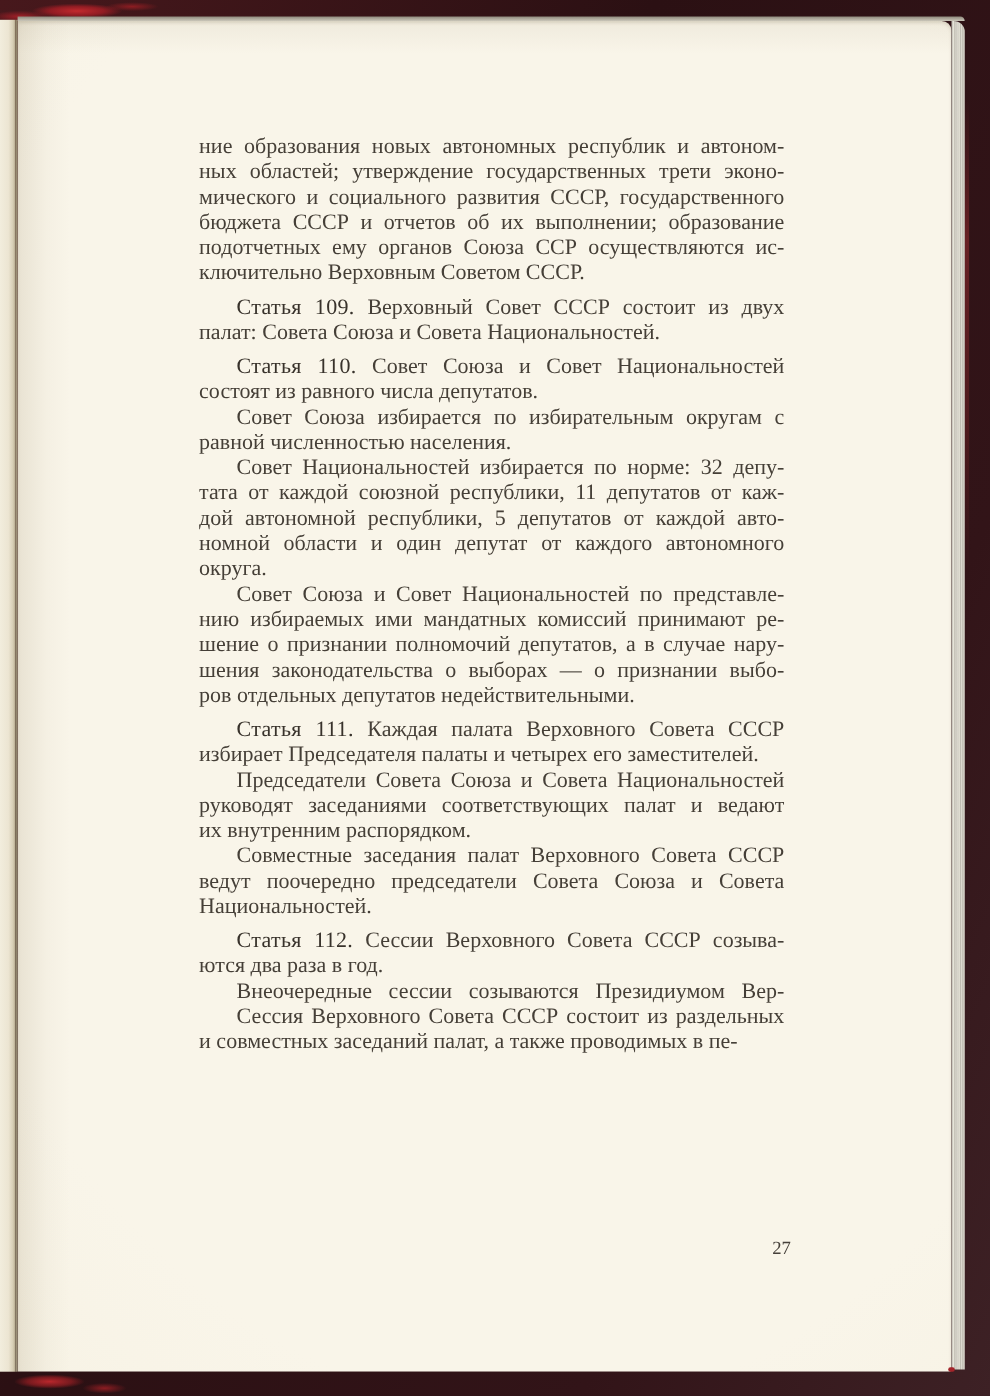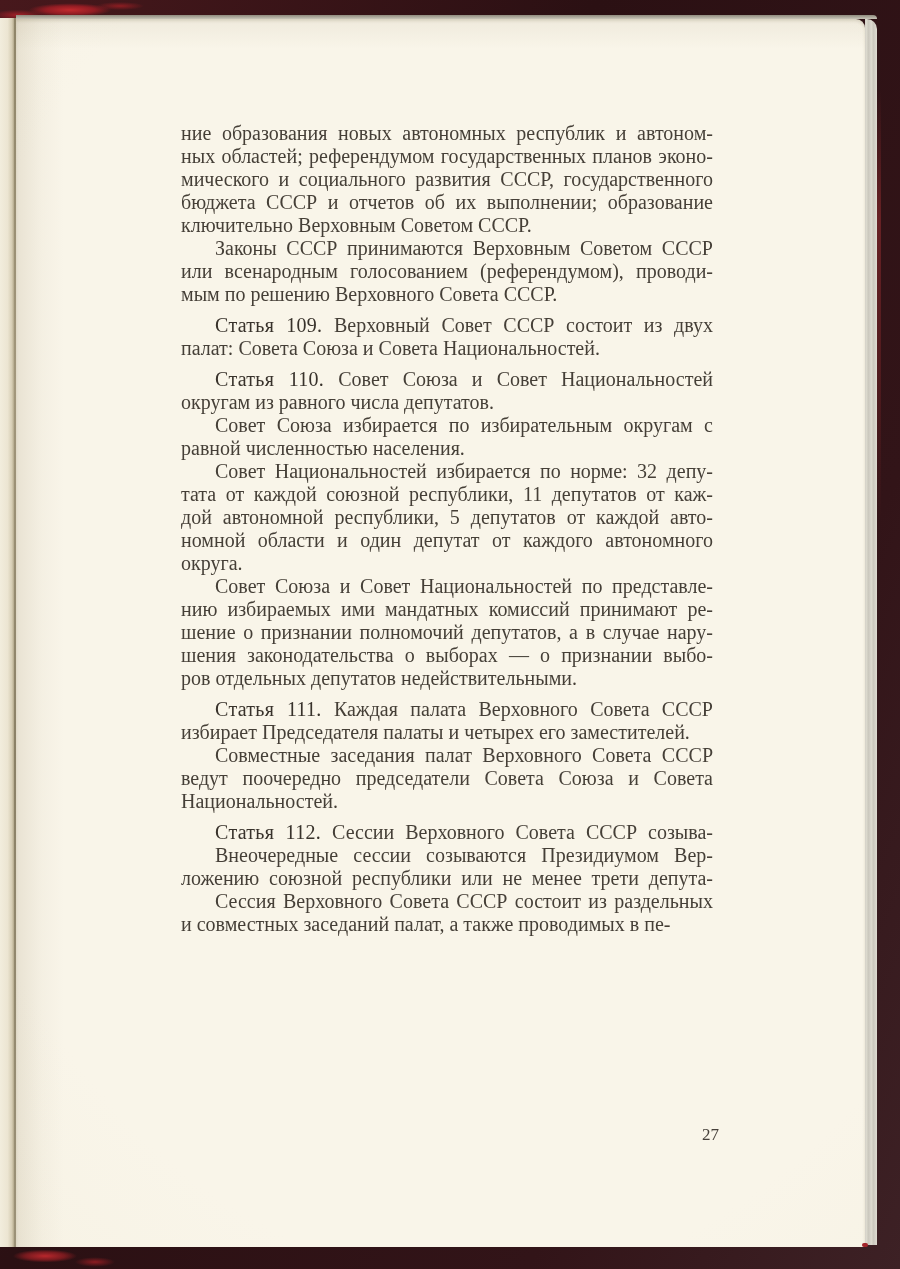--- a/index.html
+++ b/index.html
@@ -73,37 +73,33 @@
   <div class="cover-gleam-right"></div>
 
   <div class="facing-page"></div>
   <div class="gutter-line"></div>
   <div class="top-edge"></div>
 
   <div class="page">
     <div class="page-text">
         <div class="para">
           <div class="line">ние образования новых автономных республик и автоном-</div>
-          <div class="line">ных областей; референдумом государственных планов эконо-</div>
+          <div class="line">ных областей; утверждение государственных трети эконо-</div>
           <div class="line">мического и социального развития СССР, государственного</div>
           <div class="line">бюджета СССР и отчетов об их выполнении; образование</div>
+          <div class="line">подотчетных ему органов Союза ССР осуществляются ис-</div>
           <div class="line last">ключительно Верховным Советом СССР.</div>
-        </div>
-        <div class="para">
-          <div class="line indent">Законы СССР принимаются Верховным Советом СССР</div>
-          <div class="line">или всенародным голосованием (референдумом), проводи-</div>
-          <div class="line last">мым по решению Верховного Совета СССР.</div>
         </div>
         <div class="para section">
           <div class="line indent"><b>Статья 109.</b> Верховный Совет СССР состоит из двух</div>
           <div class="line last">палат: Совета Союза и Совета Национальностей.</div>
         </div>
         <div class="para section">
           <div class="line indent"><b>Статья 110.</b> Совет Союза и Совет Национальностей</div>
-          <div class="line last">округам из равного числа депутатов.</div>
+          <div class="line last">состоят из равного числа депутатов.</div>
         </div>
         <div class="para">
           <div class="line indent">Совет Союза избирается по избирательным округам с</div>
           <div class="line last">равной численностью населения.</div>
         </div>
         <div class="para">
           <div class="line indent">Совет Национальностей избирается по норме: 32 депу-</div>
           <div class="line">тата от каждой союзной республики, 11 депутатов от каж-</div>
           <div class="line">дой автономной республики, 5 депутатов от каждой авто-</div>
           <div class="line">номной области и один депутат от каждого автономного</div>
@@ -114,30 +110,35 @@
           <div class="line">нию избираемых ими мандатных комиссий принимают ре-</div>
           <div class="line">шение о признании полномочий депутатов, а в случае нару-</div>
           <div class="line">шения законодательства о выборах — о признании выбо-</div>
           <div class="line last">ров отдельных депутатов недействительными.</div>
         </div>
         <div class="para section">
           <div class="line indent"><b>Статья 111.</b> Каждая палата Верховного Совета СССР</div>
           <div class="line last">избирает Председателя палаты и четырех его заместителей.</div>
         </div>
         <div class="para">
+          <div class="line indent">Председатели Совета Союза и Совета Национальностей</div>
+          <div class="line">руководят заседаниями соответствующих палат и ведают</div>
+          <div class="line last">их внутренним распорядком.</div>
+        </div>
+        <div class="para">
           <div class="line indent">Совместные заседания палат Верховного Совета СССР</div>
           <div class="line">ведут поочередно председатели Совета Союза и Совета</div>
           <div class="line last">Национальностей.</div>
         </div>
         <div class="para section">
           <div class="line indent"><b>Статья 112.</b> Сессии Верховного Совета СССР созыва-</div>
+          <div class="line last">ются два раза в год.</div>
         </div>
         <div class="para">
           <div class="line indent">Внеочередные сессии созываются Президиумом Вер-</div>
-          <div class="line">ложению союзной республики или не менее трети депута-</div>
         </div>
         <div class="para">
           <div class="line indent">Сессия Верховного Совета СССР состоит из раздельных</div>
           <div class="line last">и совместных заседаний палат, а также проводимых в пе-</div>
         </div>
       </div>
     <div class="page-number">27</div>
   </div>
 
   <div class="edge-stack"></div>

